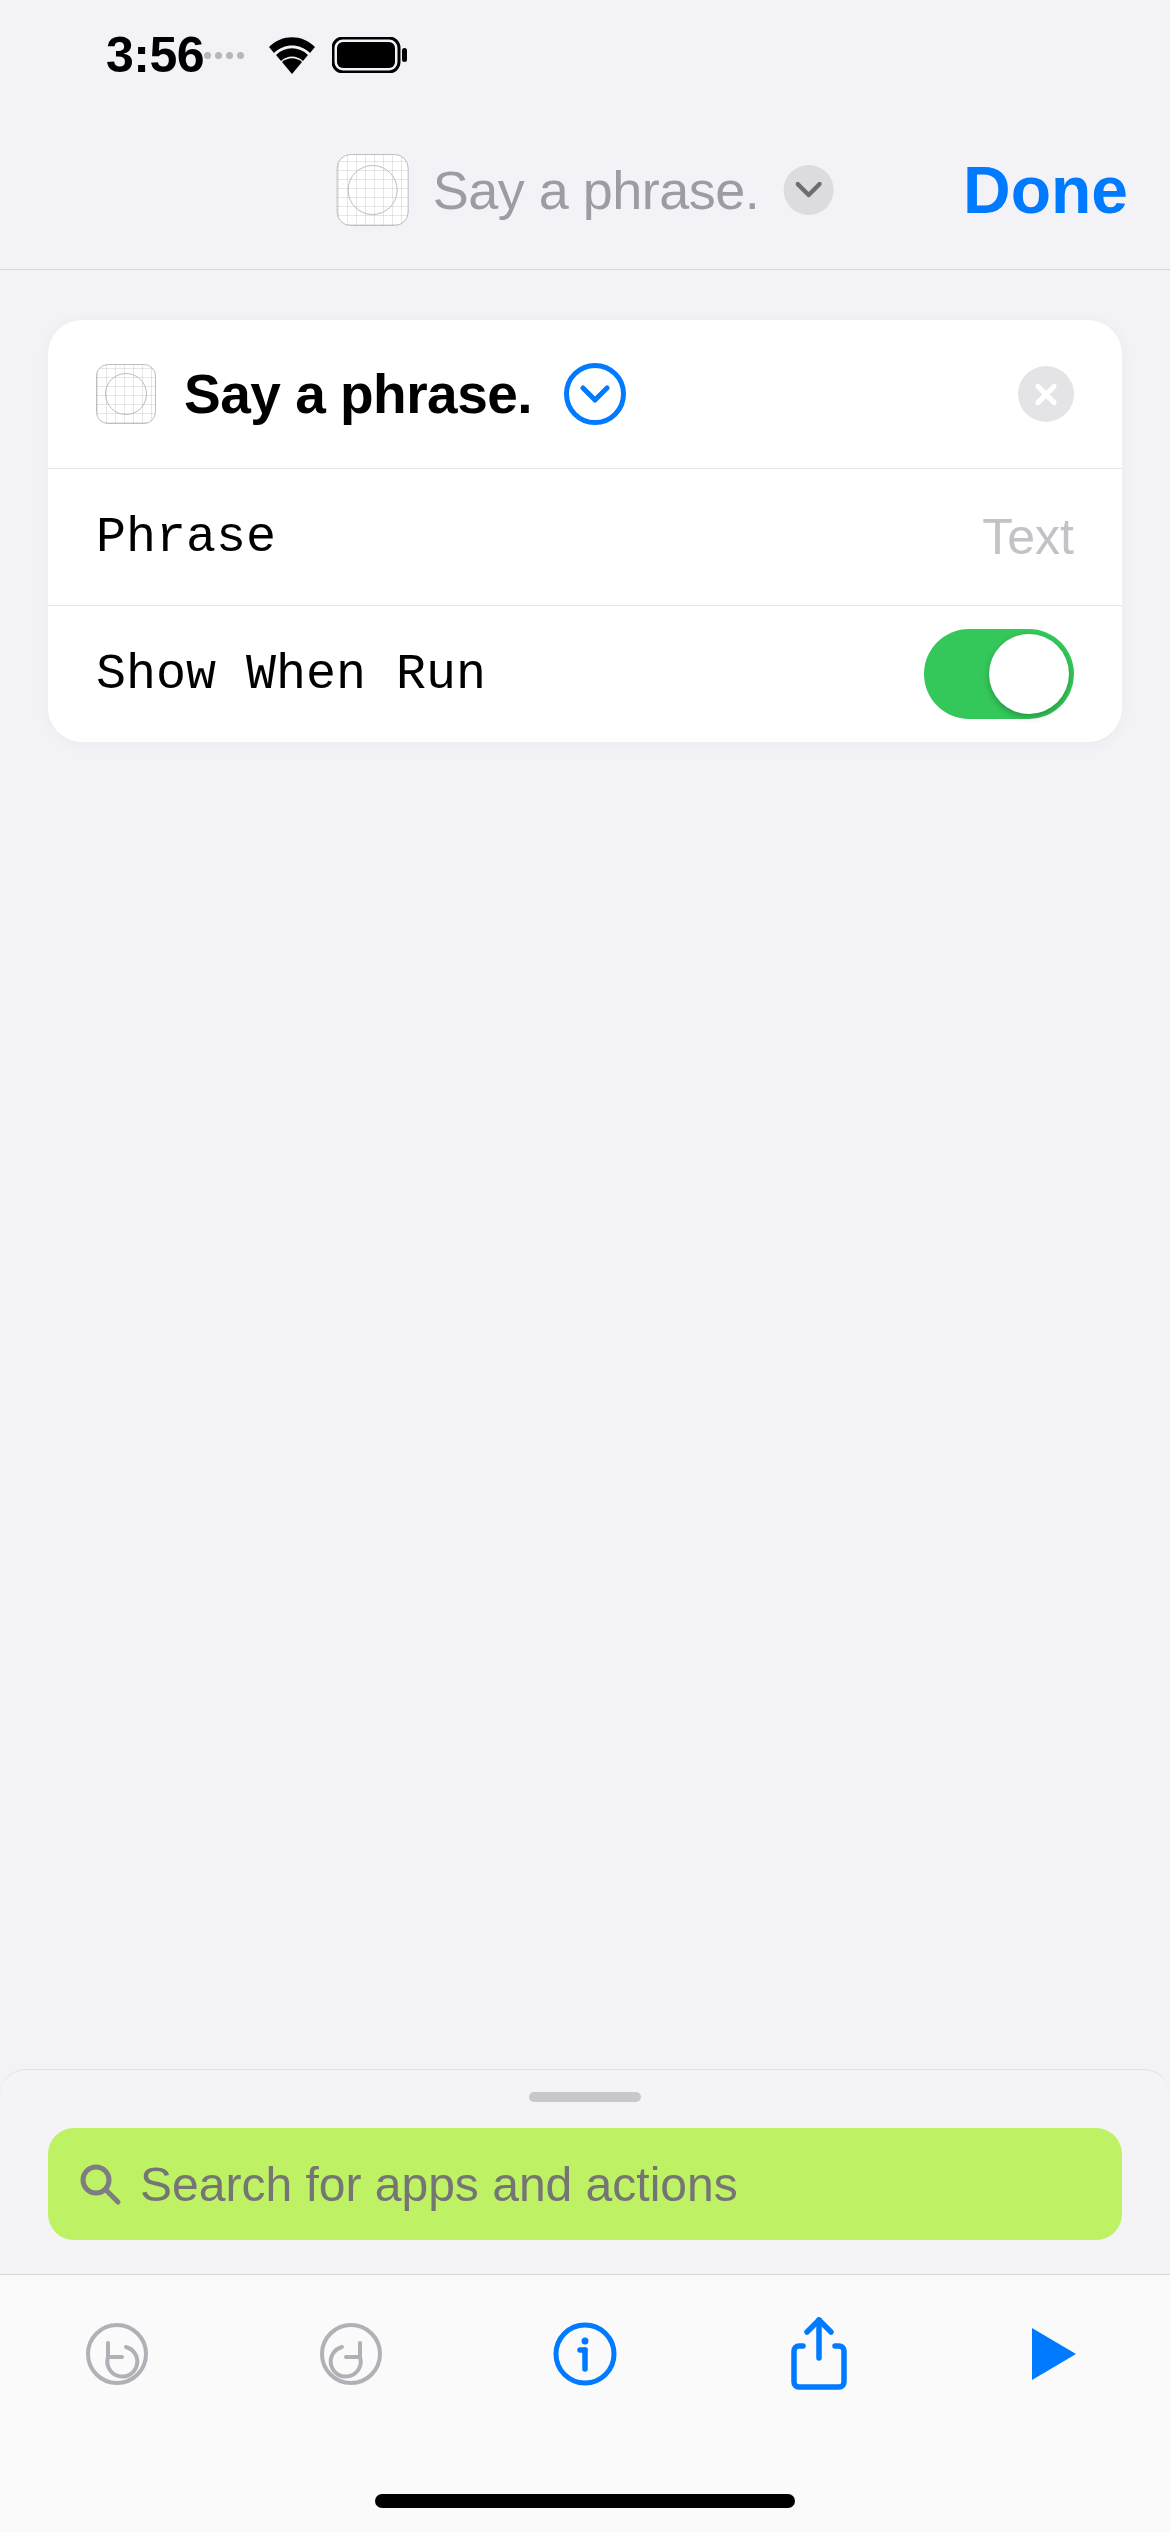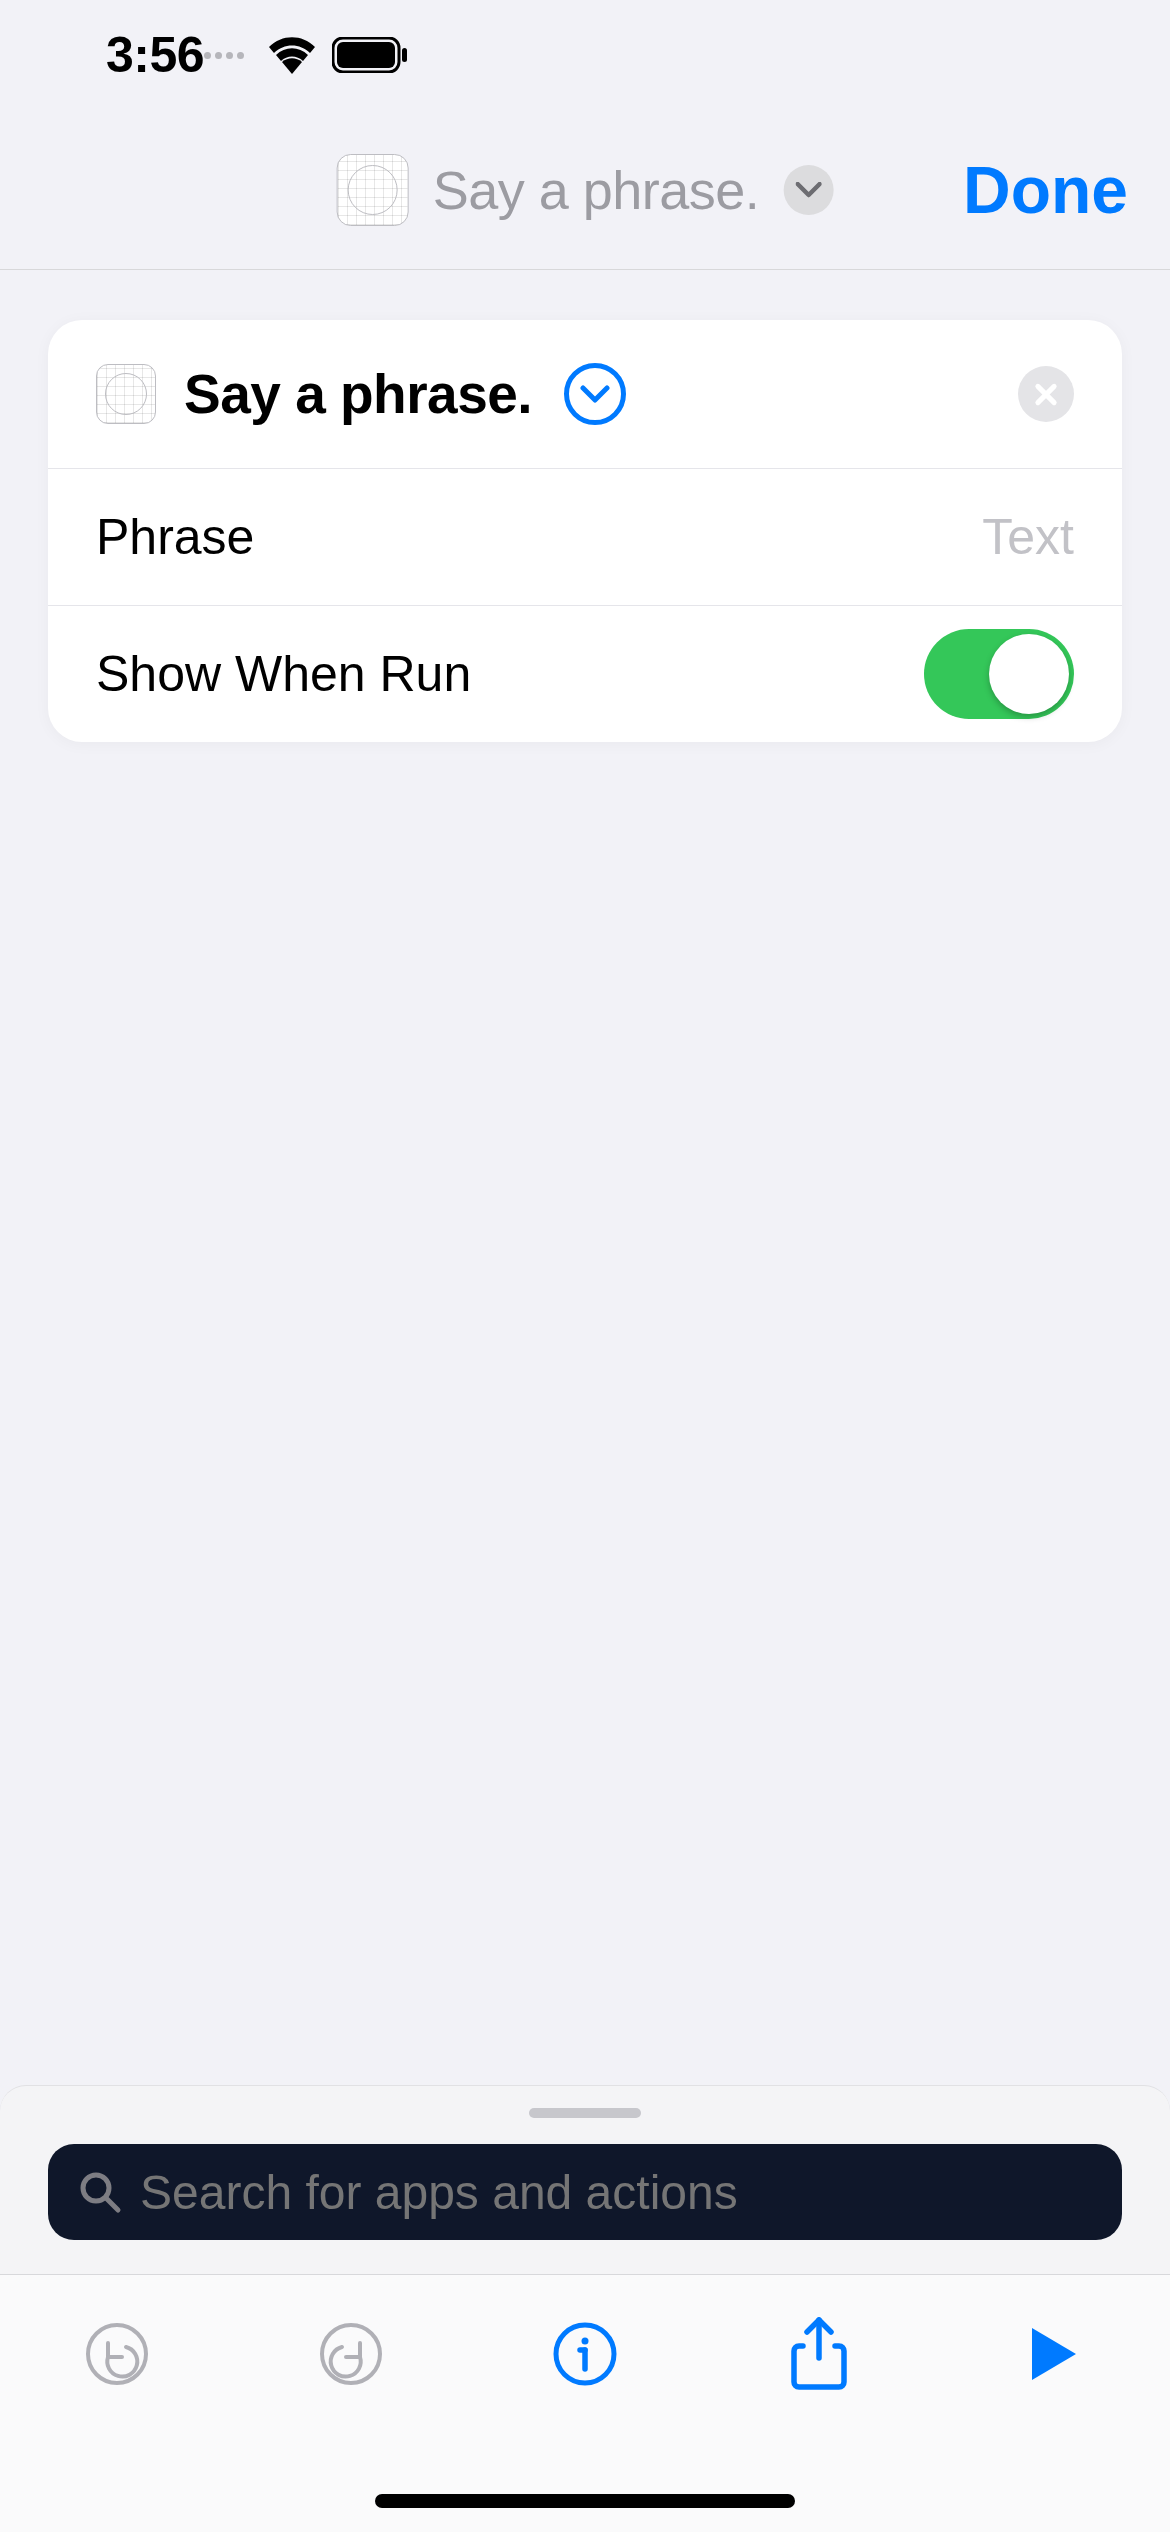--- a/index.html
+++ b/index.html
@@ -123,21 +123,21 @@
   position: absolute;
   width: 28px; height: 5px;
   background: #fff;
   border-radius: 3px;
 }
 .delete-btn::before { transform: rotate(45deg); }
 .delete-btn::after  { transform: rotate(-45deg); }
 
 .divider { height: 1px; background: #e5e5ea; }
 
-.row-label { font-size: 50px; font-weight: 400; }
+.row-label { font-size: 50px; font-weight: 400; font-family: Liberation Mono, monospace; }
 .row-value {
   margin-left: auto;
   font-size: 50px;
   color: #c2c2c7;
   font-weight: 400;
   text-align: right;
 }
 
 
 .toggle {
@@ -170,23 +170,23 @@
 }
 .grabber {
   width: 112px; height: 10px;
   border-radius: 5px;
   background: #c7c7cc;
   margin: 0 auto 26px;
 }
 .search {
   display: flex;
   align-items: center;
-  background: #0f172a;
+  background: #bef264;
   border-radius: 26px;
-  height: 96px;
+  height: 112px;
   padding: 0 30px;
   gap: 18px;
 }
 .search input {
   border: none; background: transparent;
   font-size: 48px;
   color: #7d7d83;
   flex: 1;
   outline: none;
 }

